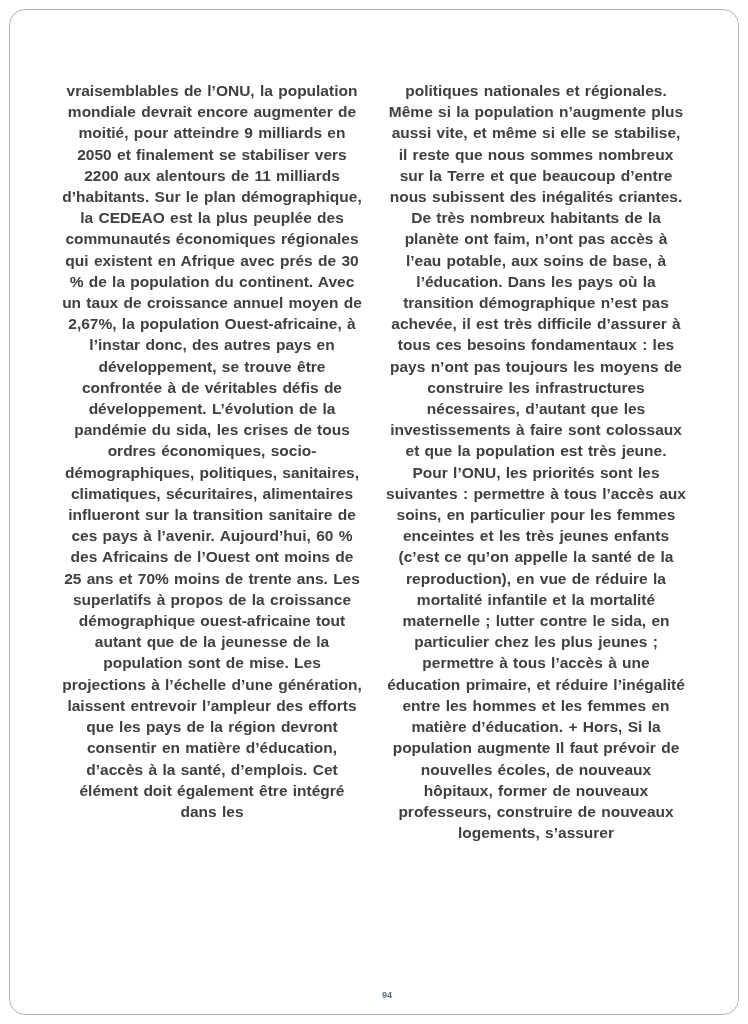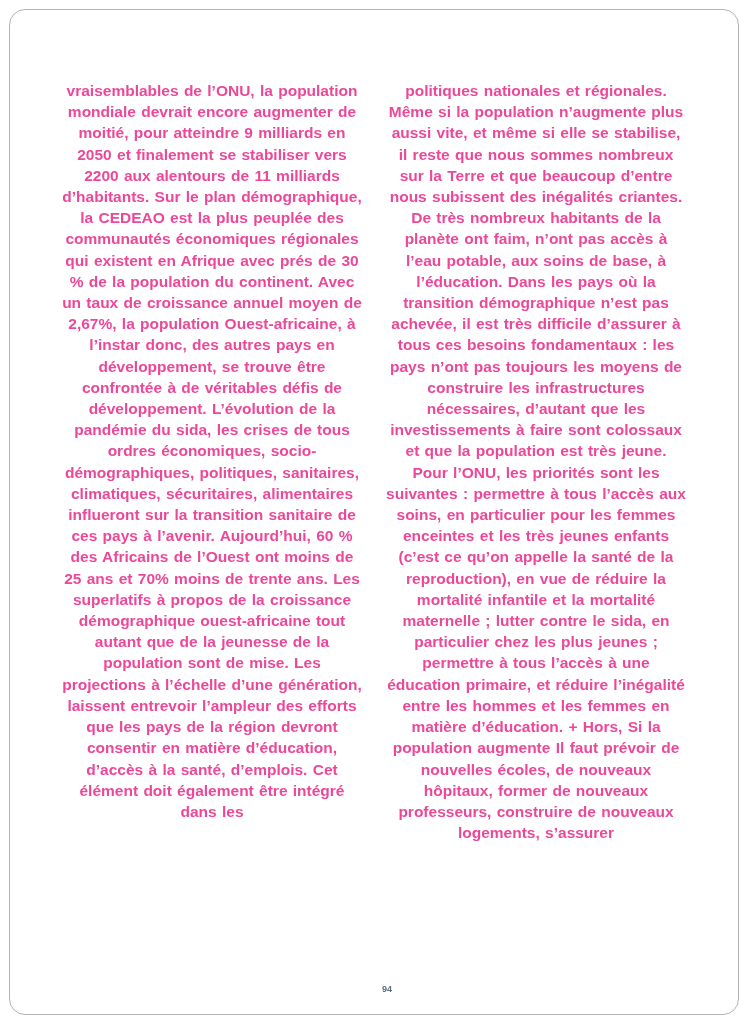--- a/index.html
+++ b/index.html
@@ -32,26 +32,26 @@
       top: 80px;
       display: flex;
       gap: 24px;
     }
     .column {
       flex: 1;
       text-align: center;
       font-weight: 700;
       font-size: 15.5px;
       line-height: 21.2px;
-      color: #ec4899;
+      color: #404040;
       word-spacing: 1px;
     }
     .page-number {
       position: absolute;
-      bottom: 30px;
+      bottom: 24px;
       left: 0;
       right: 0;
       text-align: center;
       font-size: 9px;
       font-weight: 700;
       color: #5a6e80;
       margin-left: 26px;
     }
   </style>
 </head>

